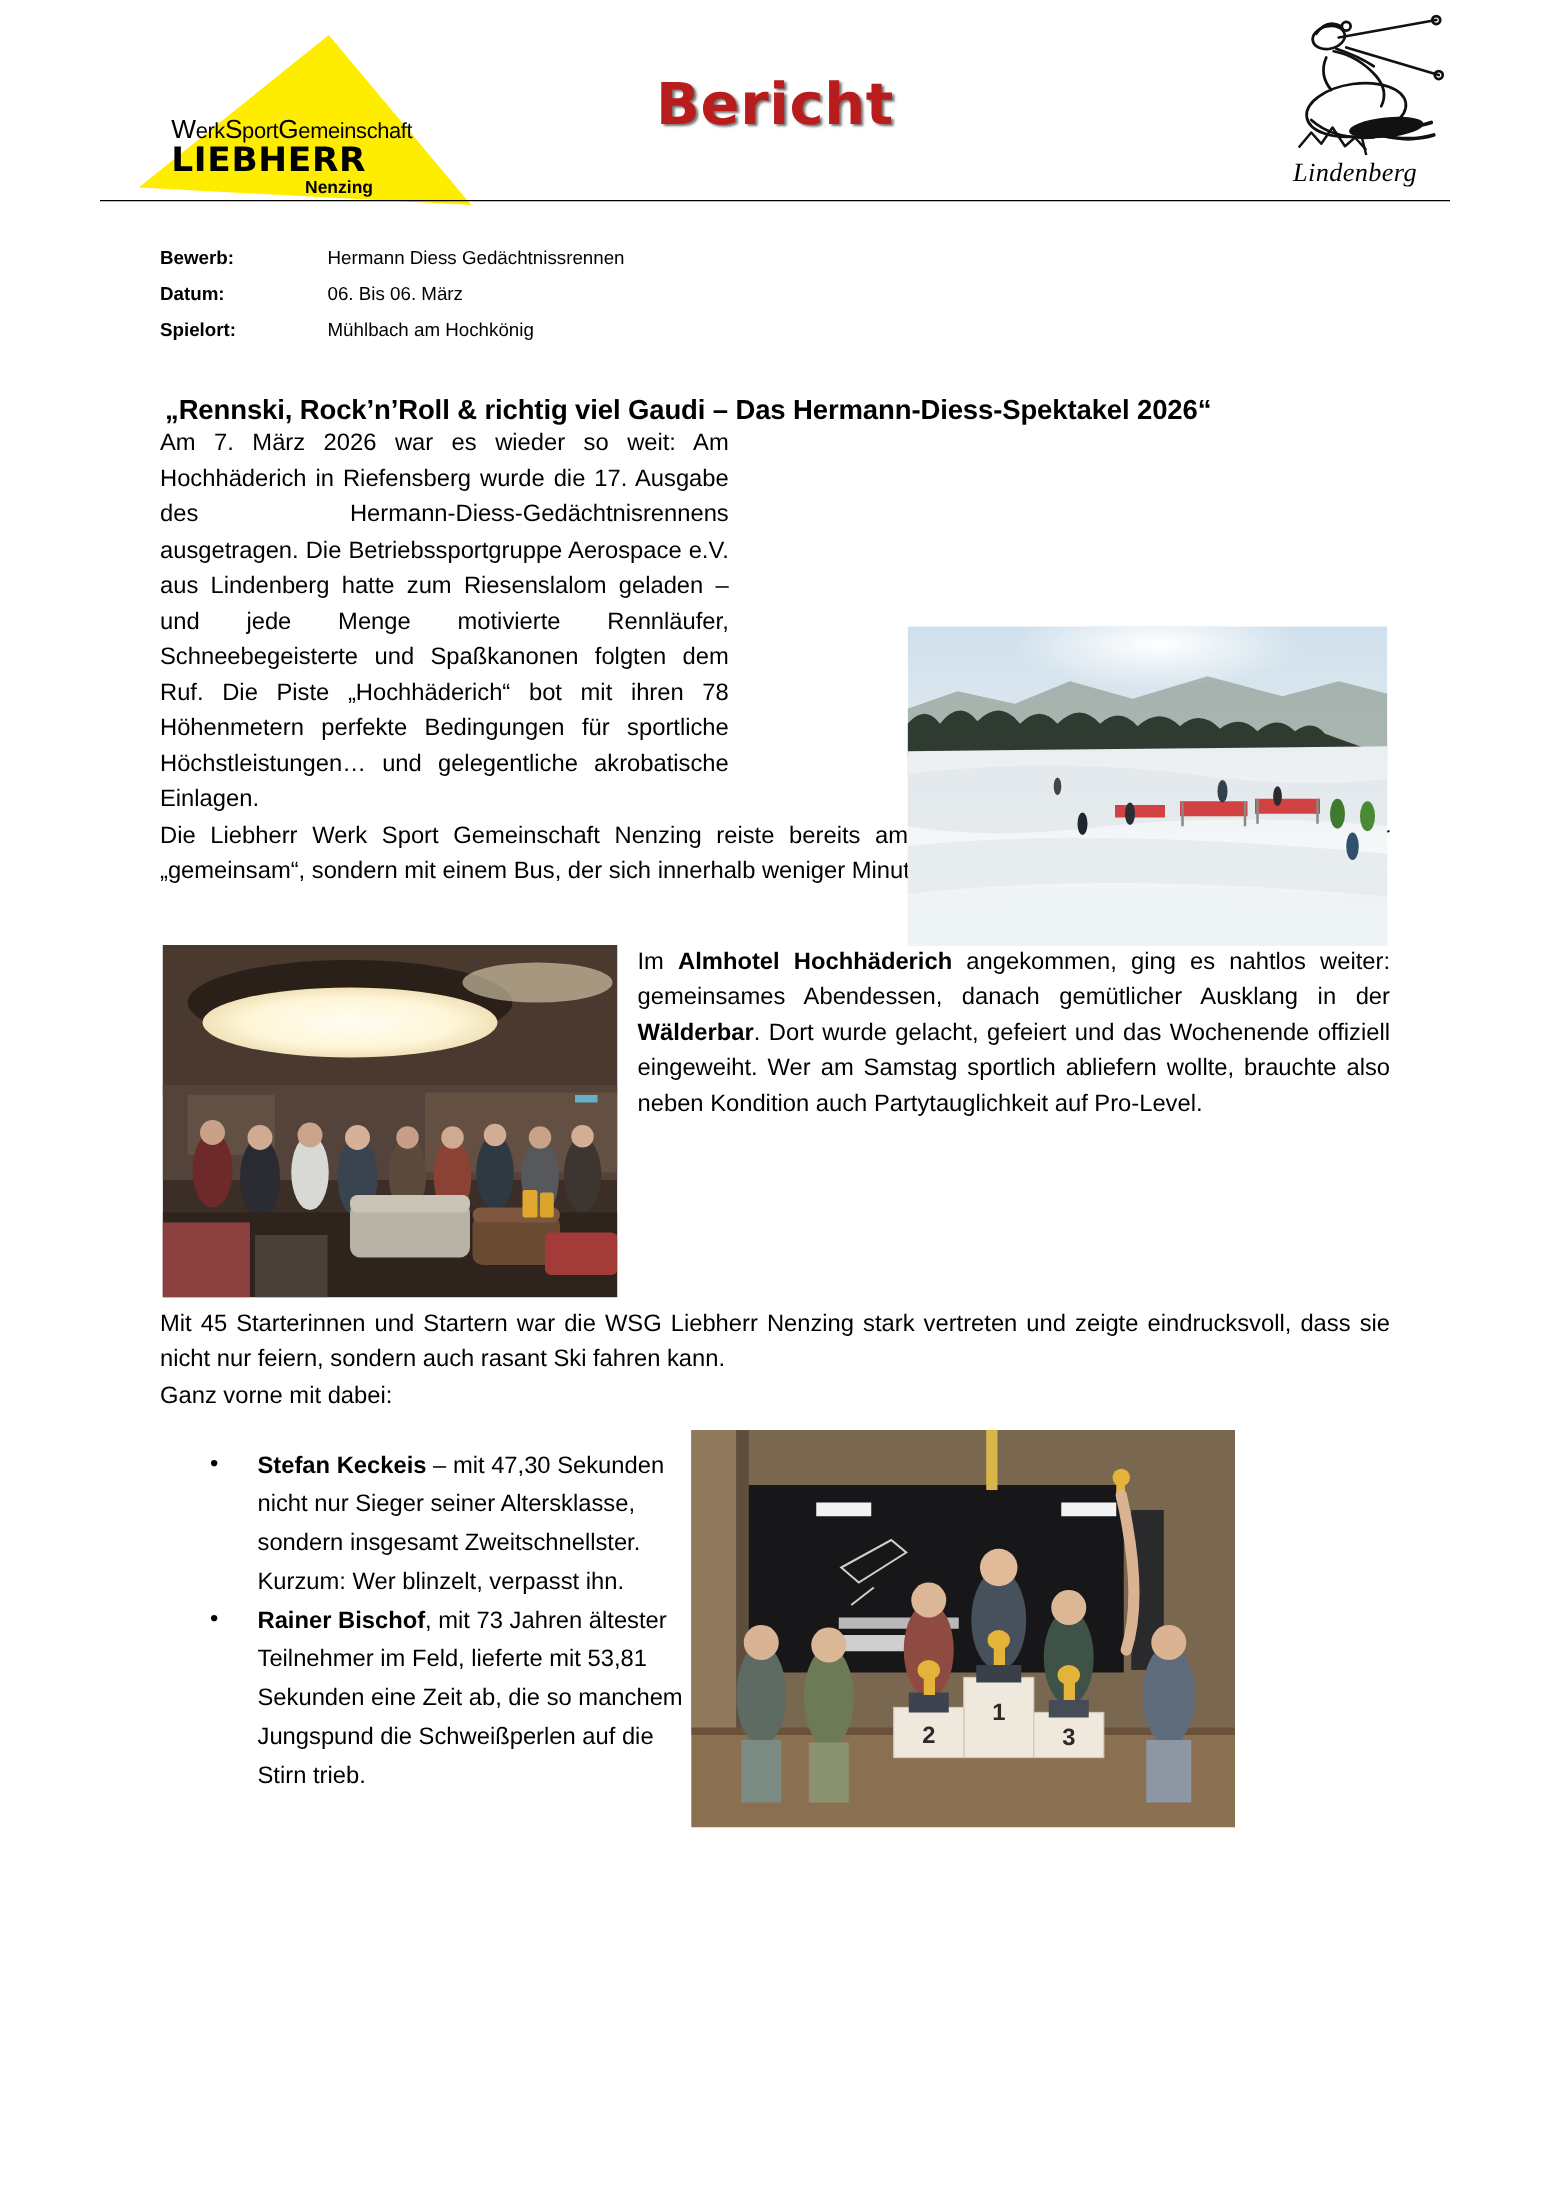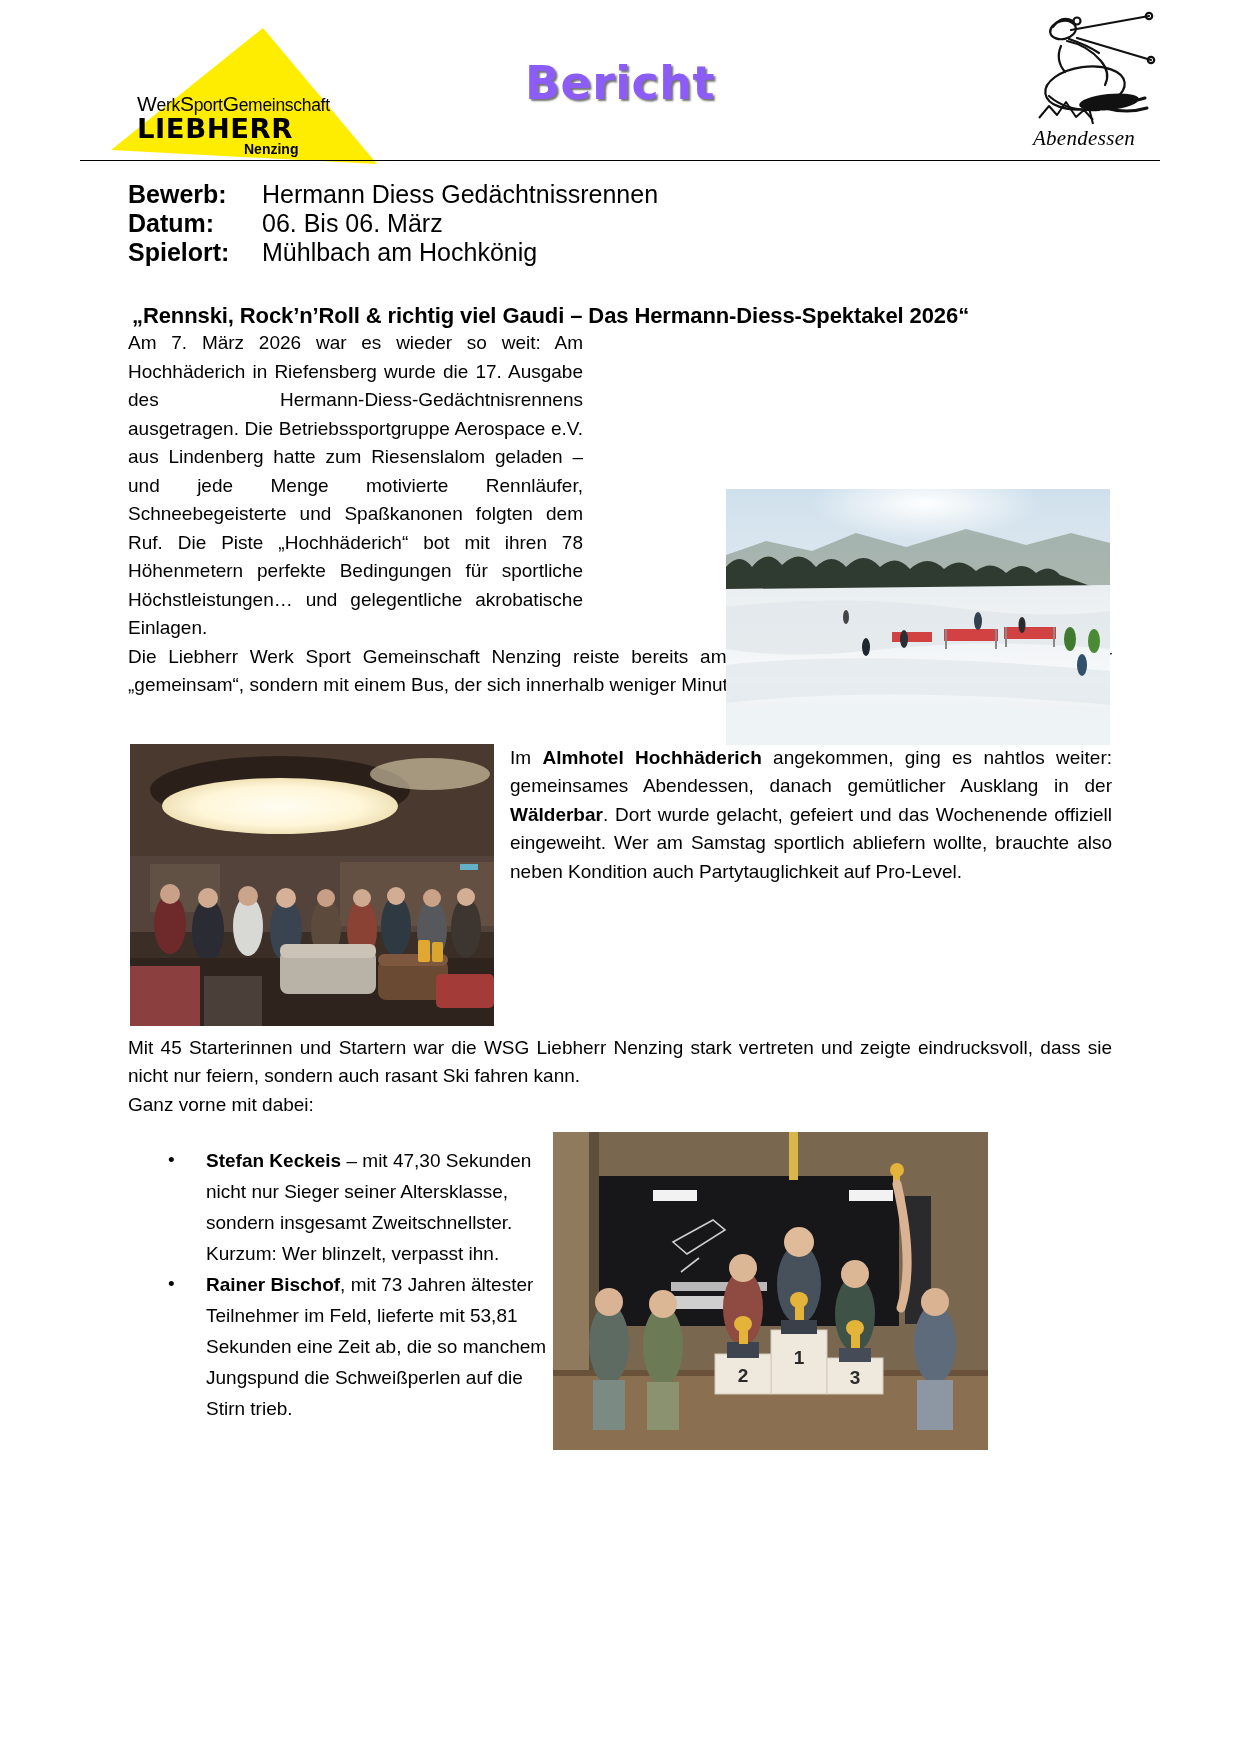--- a/index.html
+++ b/index.html
@@ -75,21 +75,21 @@
 
   .header-title {
     position: absolute;
     left: 0;
     top: 56px;
     width: 1240px;
     text-align: center;
     font-size: 46px;
     font-weight: bold;
     letter-spacing: 0.5px;
-    color: #8b5cf6;
+    color: #b91c1c;
     text-shadow: 2px 2px 2px rgba(90,90,90,0.85);
     font-family: "DejaVu Sans", sans-serif;
   }
 
   .sport-block {
     position: absolute;
     right: 66px;
     top: 8px;
     width: 180px;
     height: 152px;
@@ -116,22 +116,22 @@
   
   .content {
     position: absolute;
     left: 0;
     top: 168px;
     width: 1240px;
     padding: 0 80px 0 128px;
   }
 
   .meta {
-    margin-top: 12px;
-    font-size: 25px;
+    margin-top: 24px;
+    font-size: 15px;
     line-height: 29px;
   }
   .meta-row { display: flex; }
   .meta-label {
     font-weight: bold;
     width: 134px;
     flex: 0 0 134px;
   }
   .meta-value { flex: 1 1 auto; }
 
@@ -275,21 +275,21 @@
         </g>
         <g fill="#111">
           <ellipse cx="100" cy="94" rx="30" ry="8" transform="rotate(-6 100 94)"></ellipse>
         </g>
         <g fill="none" stroke="#111" stroke-width="2" stroke-linejoin="round">
 
           <path d="M30 110 l10 -12 l8 9 l9 -13 l10 15 l8 -7 l9 10"></path>
           <line x1="80" y1="100" x2="84" y2="116"></line>
         </g>
       </svg>
-      <div class="sport-label">Abendessen</div>
+      <div class="sport-label">Lindenberg</div>
     </div>
 
     <div class="hrule"></div>
   </div>
 
   <div class="content">
 
     <div class="meta">
       <div class="meta-row">
         <div class="meta-label">Bewerb:</div>

